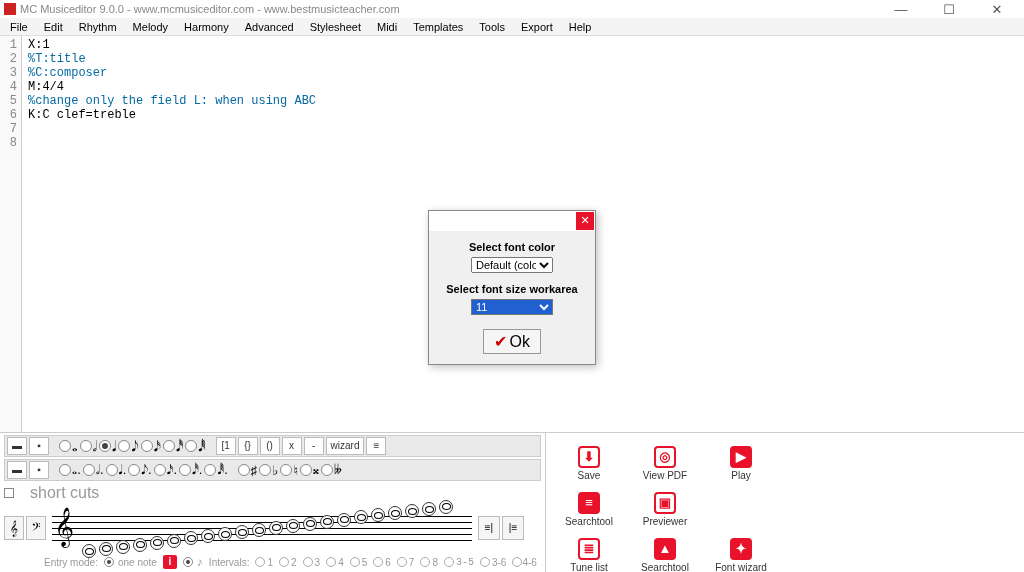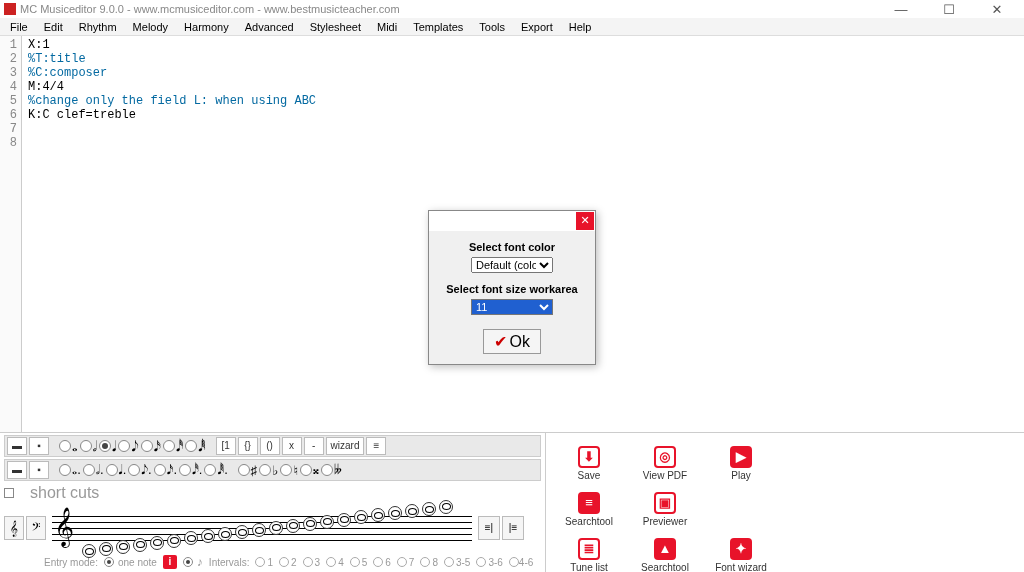--- a/index.html
+++ b/index.html
@@ -560,21 +560,21 @@
           <div class="rr" style="gap: 2px;">
             <div style="width: 10px; height: 10px; border: 1px solid rgb(170, 170, 170); border-radius: 50%;"></div>
             <span style="color: rgb(153, 153, 153);">7</span>
           </div>
           <div class="rr" style="gap: 2px;">
             <div style="width: 10px; height: 10px; border: 1px solid rgb(170, 170, 170); border-radius: 50%;"></div>
             <span style="color: rgb(153, 153, 153);">8</span>
           </div>
           <div class="rr" style="gap: 2px;">
             <div style="width: 10px; height: 10px; border: 1px solid rgb(170, 170, 170); border-radius: 50%;"></div>
-            <span style="color: rgb(153, 153, 153);">3-5</span>
+            <span style="color: rgb(153, 153, 153); font-family: Liberation Mono, monospace;">3-5</span>
           </div>
           <div class="rr" style="gap: 2px;">
             <div style="width: 10px; height: 10px; border: 1px solid rgb(170, 170, 170); border-radius: 50%;"></div>
             <span style="color: rgb(153, 153, 153);">3-6</span>
           </div>
           <div class="rr" style="gap: 0;">
             <div style="width: 10px; height: 10px; border: 1px solid rgb(170, 170, 170); border-radius: 50%;"></div>
             <span style="color: rgb(153, 153, 153);">4-6</span>
           </div>
         </div>

